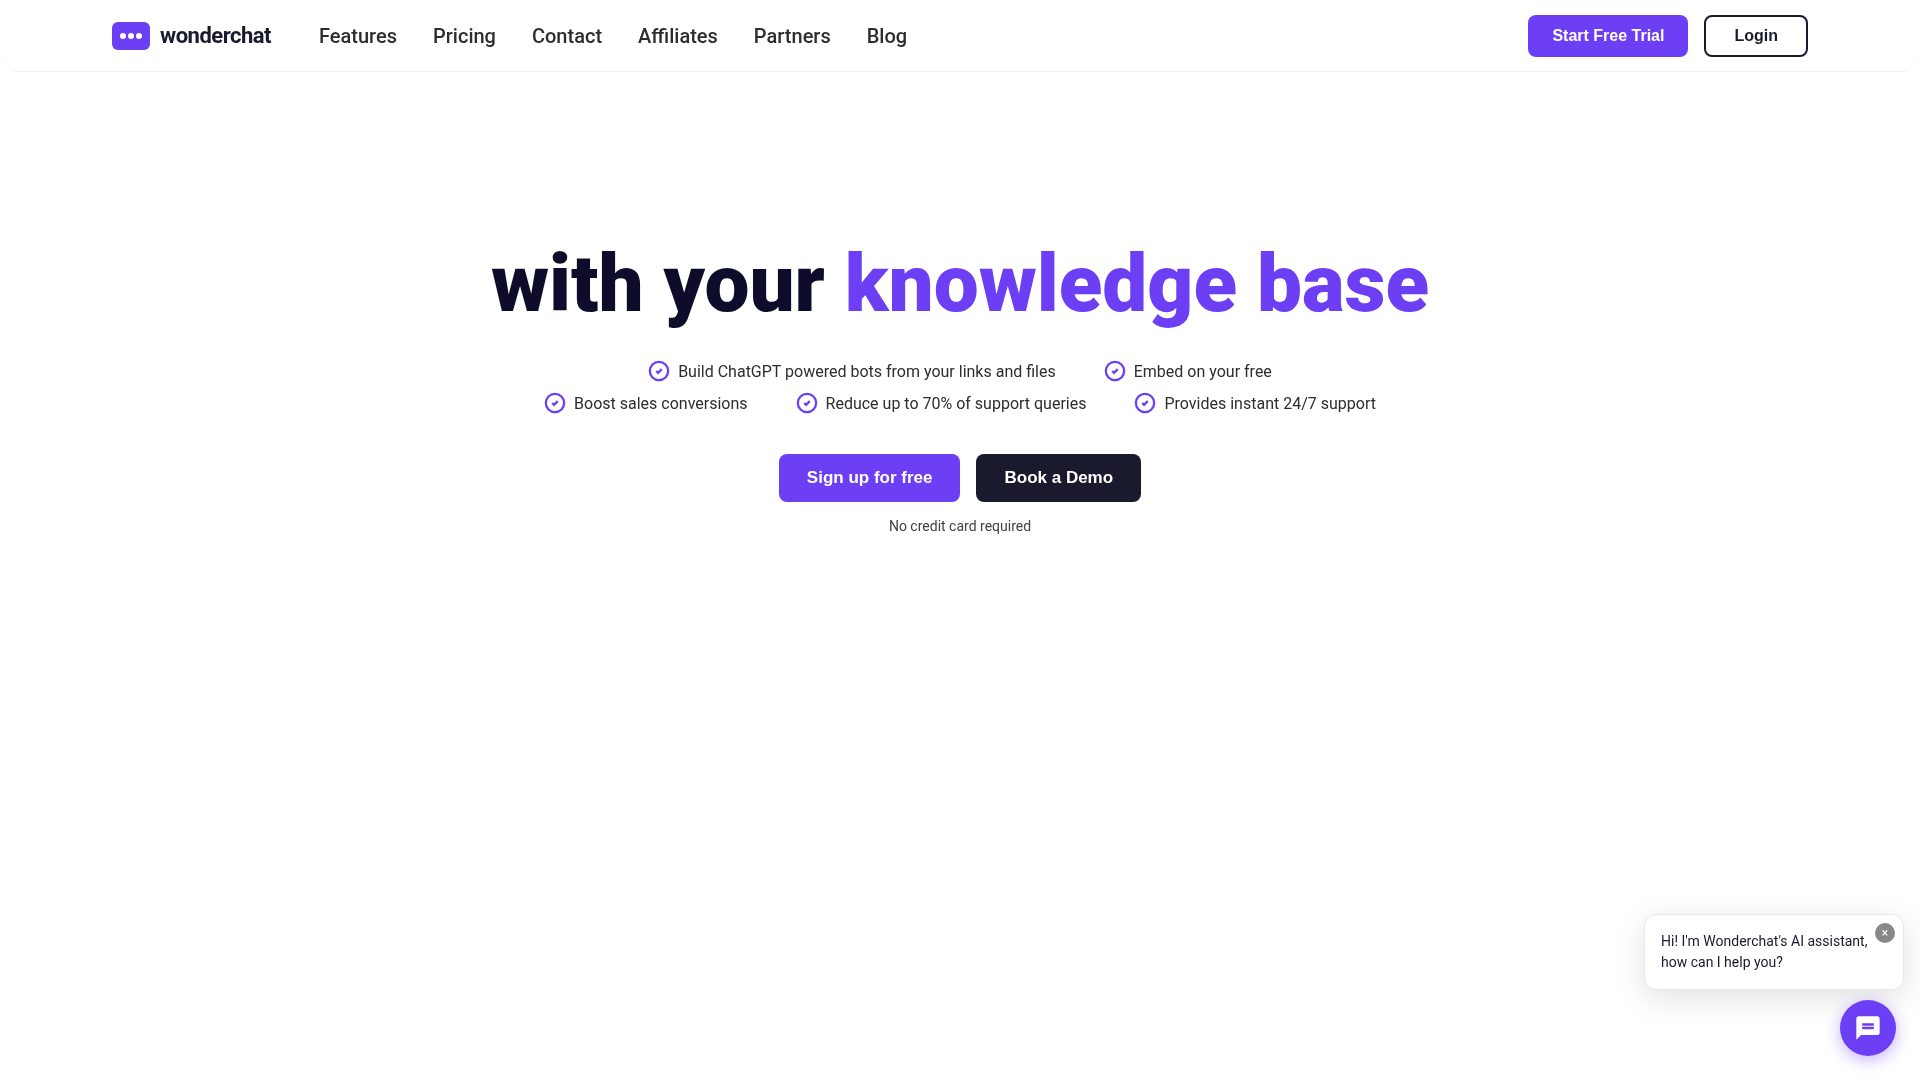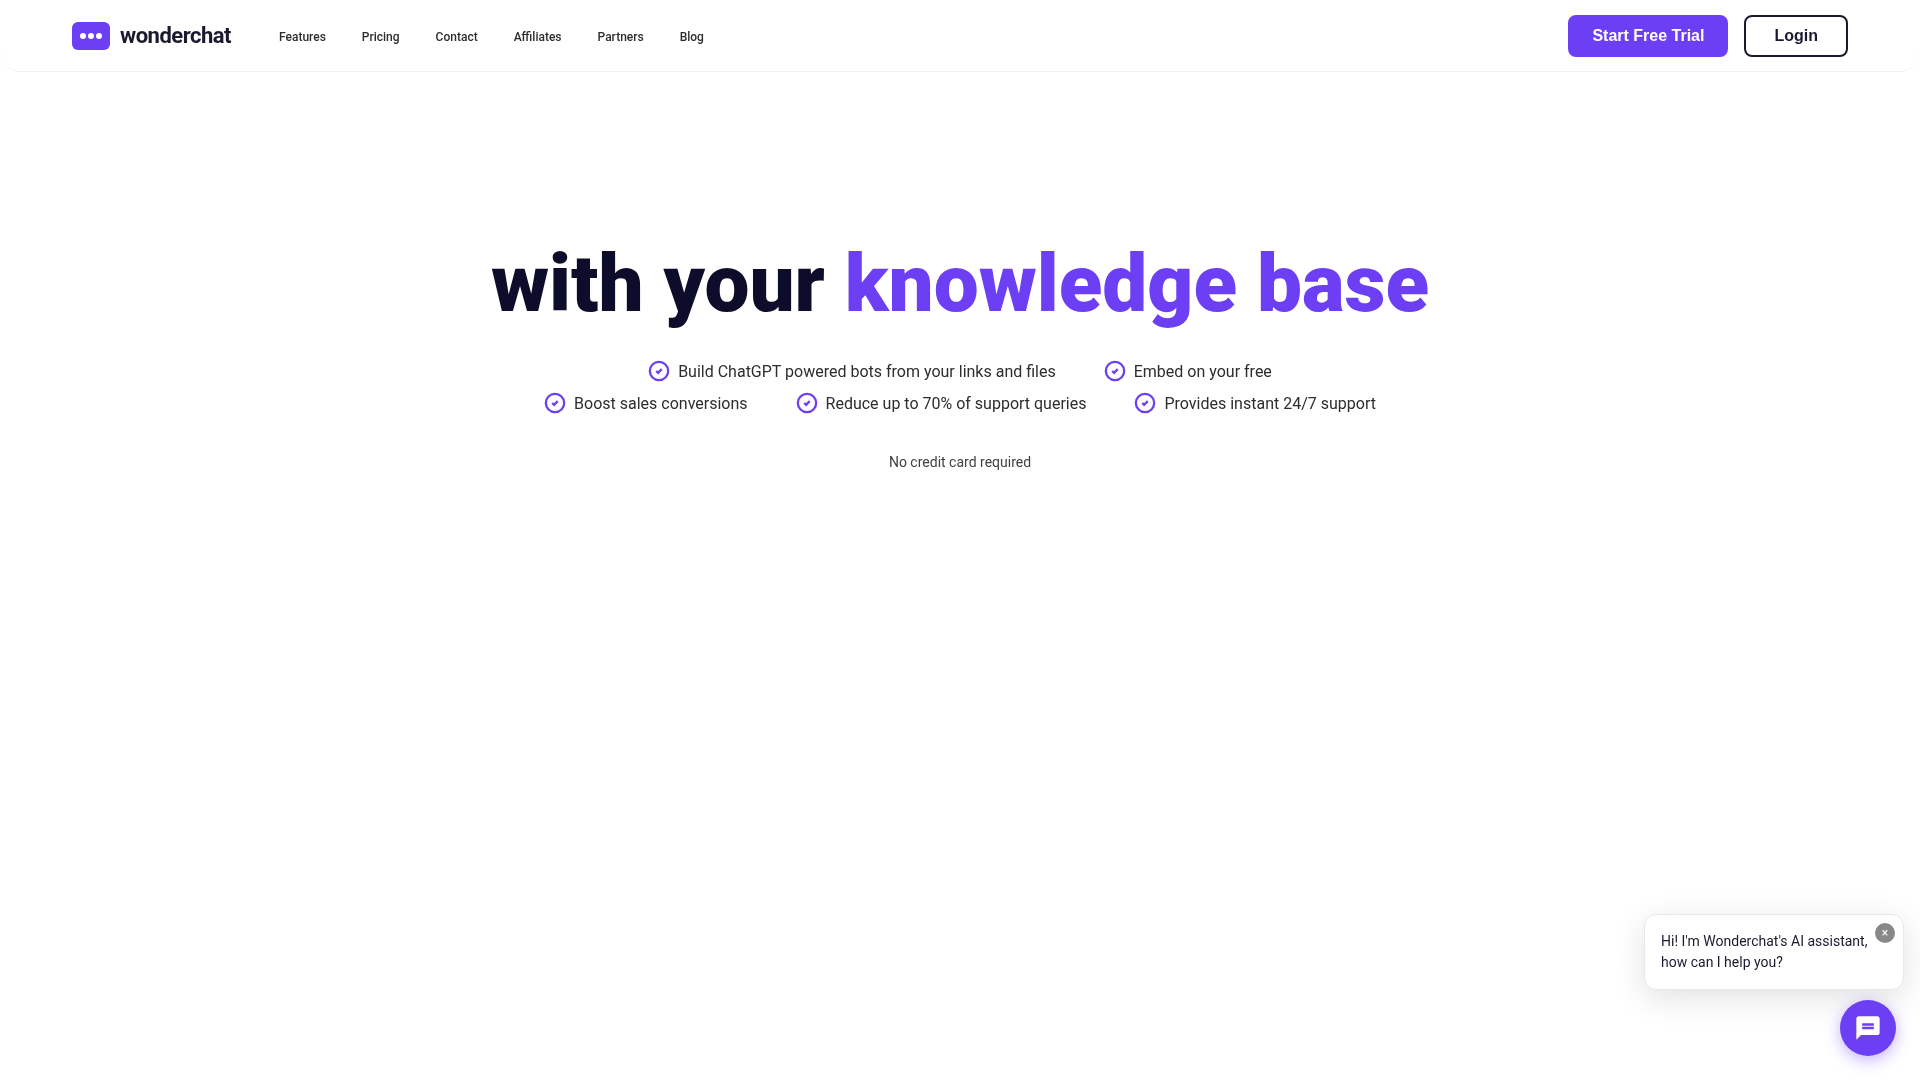--- a/index.html
+++ b/index.html
@@ -14,21 +14,21 @@
       width: 1920px;
       height: 1080px;
       overflow: hidden;
     }
 
     
     .navbar {
       display: flex;
       align-items: center;
       justify-content: space-between;
-      padding: 0 72px;
+      padding: 0 112px;
       height: 72px;
       border-bottom: 1px solid #f0f0f0;
       background: #ffffff;
       border-radius: 21px;
     }
 
     .navbar-left {
       display: flex;
       align-items: center;
       gap: 48px;
@@ -56,21 +56,21 @@
     .nav-links {
       display: flex;
       align-items: center;
       gap: 36px;
       list-style: none;
     }
 
     .nav-links a {
       text-decoration: none;
       color: #2d2d2d;
-      font-size: 12px;
+      font-size: 20px;
       font-weight: 500;
     }
 
     .navbar-right {
       display: flex;
       align-items: center;
       gap: 16px;
     }
 
     .btn-trial {
@@ -311,20 +311,24 @@
       <div class="feature-item">
         <svg class="check-icon" viewBox="0 0 24 24" fill="none" stroke="#6c3ef4" stroke-width="2.5">
           <circle cx="12" cy="12" r="10"></circle>
           <polyline points="9 12 11 14 15 10"></polyline>
         </svg>
         <span>Provides instant 24/7 support</span>
       </div>
     </div>
   </div>
 
+  <div class="hero-cta">
+    <button class="btn-signup">Sign up for free</button>
+    <button class="btn-demo">Book a Demo</button>
+  </div>
   <p class="no-cc">No credit card required</p>
 </section>
 
 <div class="chat-popup">
   <div class="chat-popup-close">×</div>
   <p class="chat-popup-text">Hi! I'm Wonderchat's AI assistant, how can I help you?</p>
 </div>
 
 <div class="chat-bubble">
   <svg viewBox="0 0 24 24" fill="white">

